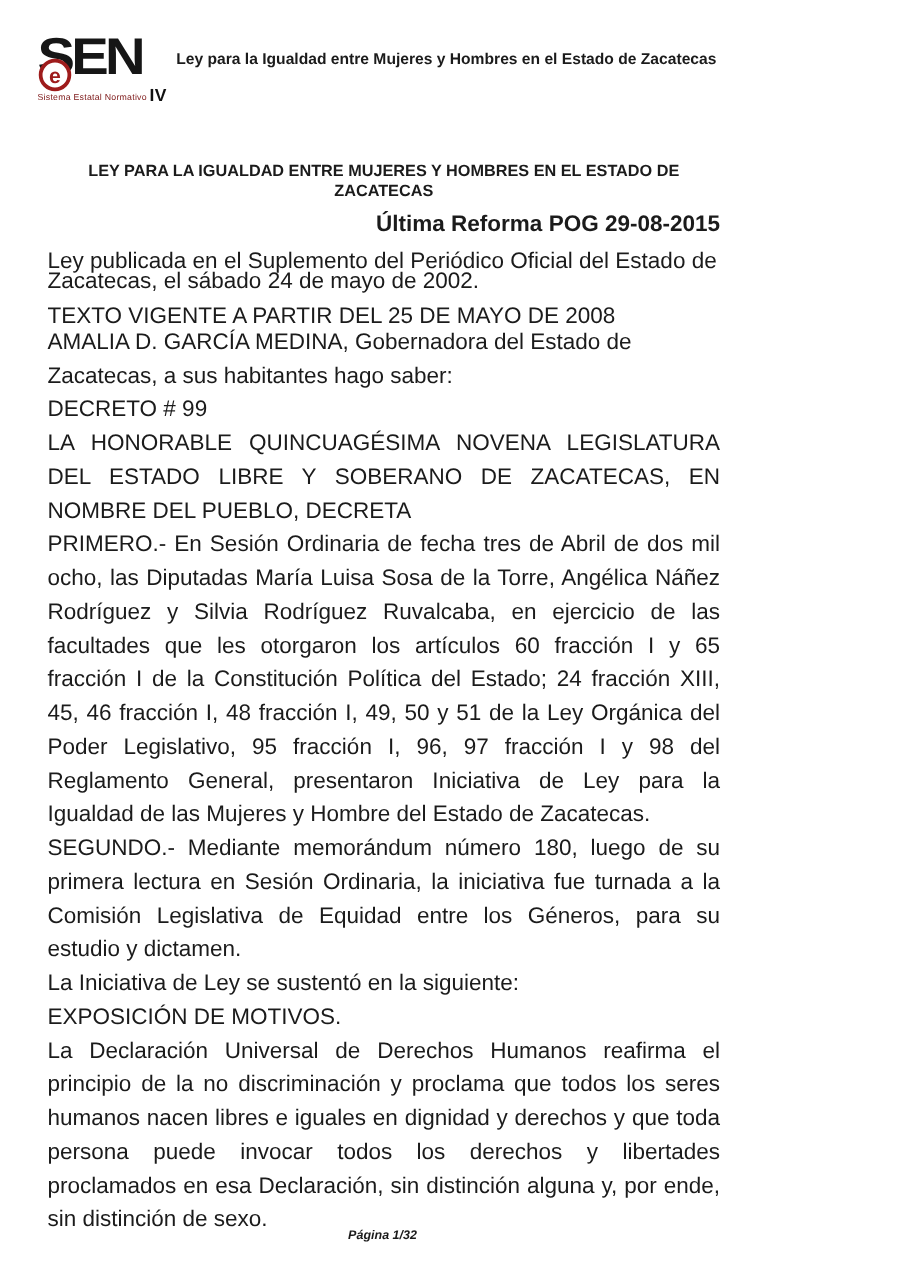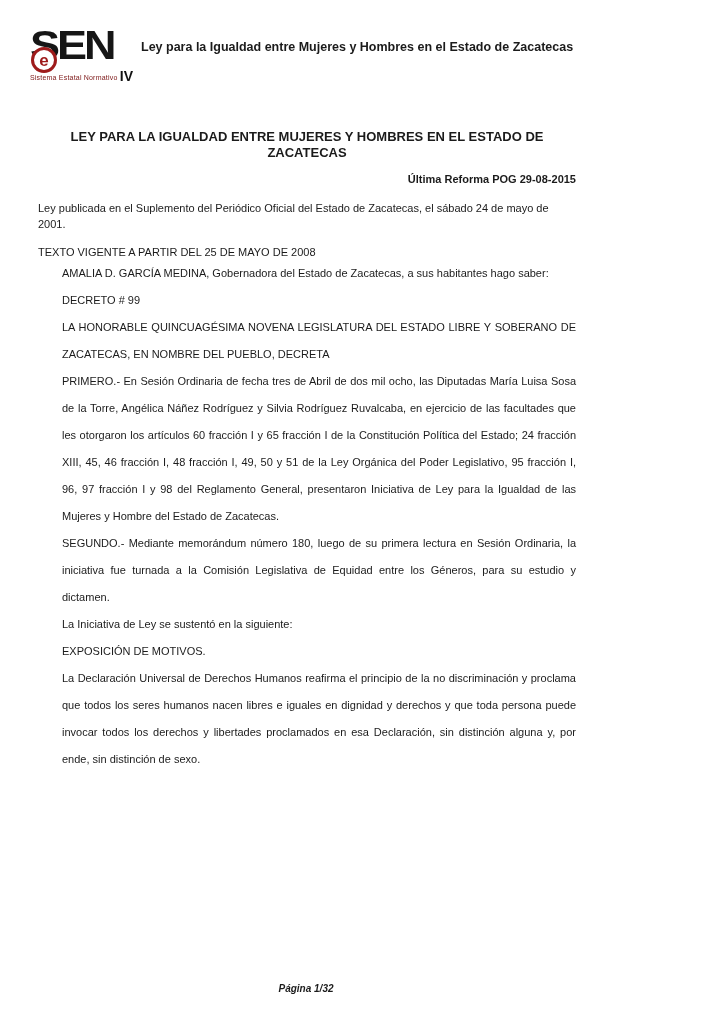--- a/index.html
+++ b/index.html
@@ -58,28 +58,28 @@
     font-weight: 700;
   }
 
   
   .doc-main {
     position: absolute;
     left: 38px; right: 36px; top: 129px;
   }
   .doc-main p, .doc-main h1 {
     margin: 0;
-    font-size: 11px;
+    font-size: 18px;
     font-weight: 400;
   }
   h1.main-title { text-align: center; line-height: 16px; font-weight: 700; font-size: 13px; }
   p.reform-line { text-align: right; font-weight: 700; line-height: 16px; margin-top: 10px; }
   p.published-line { line-height: 16px; margin-top: 13px; }
   p.vigente-line { line-height: 16px; margin-top: 12px; }
-  p.body-par { line-height: 27px; text-align: justify; margin-left: 24px; }
+  p.body-par { line-height: 27px; text-align: justify; }
   p.nojust { text-align: left; }
   .mt-b { margin-top: 25px; }
   .mt-c { margin-top: 15px; }
   .mt-d { margin-top: 20px; }
   .mt-e { margin-top: 18px; }
   .mt-f { margin-top: 13px; }
   .mt-g { margin-top: 19px; }
   .mt-h { margin-top: 17px; }
   .mt-i { margin-top: 26px; }
 
@@ -105,21 +105,21 @@
       <div class="logo-letters">SEN</div>
       <div class="logo-e-badge">e</div>
       <div class="logo-tagline"><span>Sistema Estatal Normativo </span><span class="numeral">IV</span></div>
     </div>
     <div class="header-title">Ley para la Igualdad entre Mujeres y Hombres en el Estado de Zacatecas</div>
   </header>
 
   <main class="doc-main">
     <h1 class="main-title">LEY PARA LA IGUALDAD ENTRE MUJERES Y HOMBRES EN EL ESTADO DE ZACATECAS</h1>
     <p class="reform-line">Última Reforma POG 29-08-2015</p>
-    <p class="published-line">Ley publicada en el Suplemento del Periódico Oficial del Estado de Zacatecas, el sábado 24 de mayo de 2001.</p>
+    <p class="published-line">Ley publicada en el Suplemento del Periódico Oficial del Estado de Zacatecas, el sábado 24 de mayo de 2002.</p>
     <p class="vigente-line">TEXTO VIGENTE A PARTIR DEL 25 DE MAYO DE 2008</p>
 
     <p class="body-par nojust mt-i">AMALIA D. GARCÍA MEDINA, Gobernadora del Estado de Zacatecas, a sus habitantes hago saber:</p>
     <p class="body-par nojust mt-c">DECRETO # 99</p>
     <p class="body-par mt-d">LA HONORABLE QUINCUAGÉSIMA NOVENA LEGISLATURA DEL ESTADO LIBRE Y SOBERANO DE ZACATECAS, EN NOMBRE DEL PUEBLO, DECRETA</p>
     <p class="body-par mt-e">PRIMERO.- En Sesión Ordinaria de fecha tres de Abril de dos mil ocho, las Diputadas María Luisa Sosa de la Torre, Angélica Náñez Rodríguez y Silvia Rodríguez Ruvalcaba, en ejercicio de las facultades que les otorgaron los artículos 60 fracción I y 65 fracción I de la Constitución Política del Estado; 24 fracción XIII, 45, 46 fracción I, 48 fracción I, 49, 50 y 51 de la Ley Orgánica del Poder Legislativo, 95 fracción I, 96, 97 fracción I y 98 del Reglamento General, presentaron Iniciativa de Ley para la Igualdad de las Mujeres y Hombre del Estado de Zacatecas.</p>
     <p class="body-par mt-c">SEGUNDO.- Mediante memorándum número 180, luego de su primera lectura en Sesión Ordinaria, la iniciativa fue turnada a la Comisión Legislativa de Equidad entre los Géneros, para su estudio y dictamen.</p>
     <p class="body-par nojust mt-f">La Iniciativa de Ley se sustentó en la siguiente:</p>
     <p class="body-par nojust mt-g">EXPOSICIÓN DE MOTIVOS.</p>
     <p class="body-par mt-h">La Declaración Universal de Derechos Humanos reafirma el principio de la no discriminación y proclama que todos los seres humanos nacen libres e iguales en dignidad y derechos y que toda persona puede invocar todos los derechos y libertades proclamados en esa Declaración, sin distinción alguna y, por ende, sin distinción de sexo.</p>

